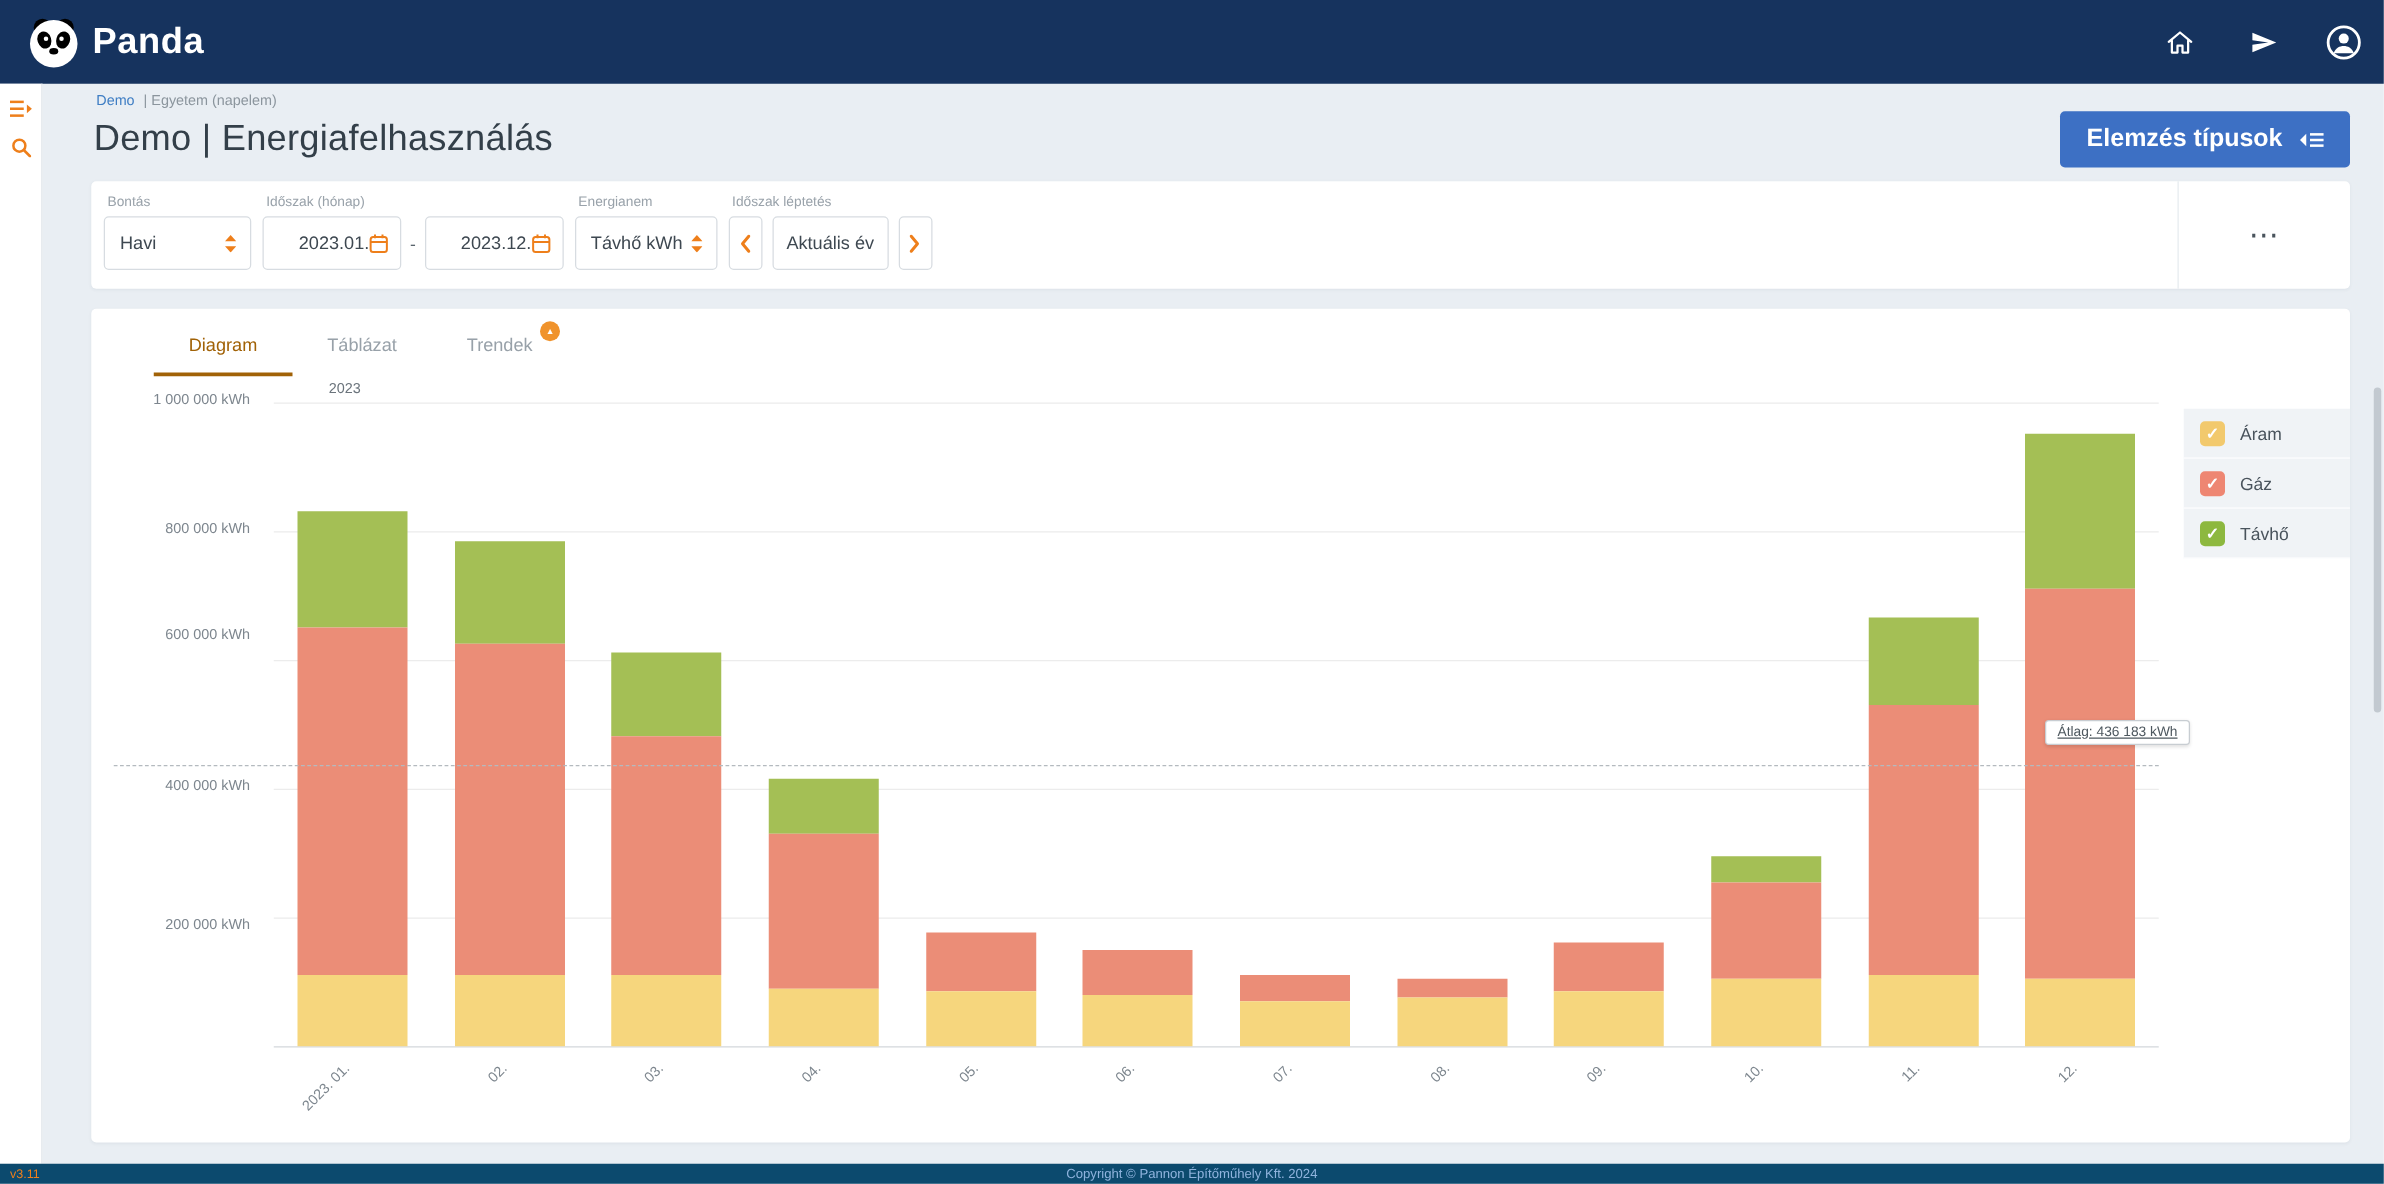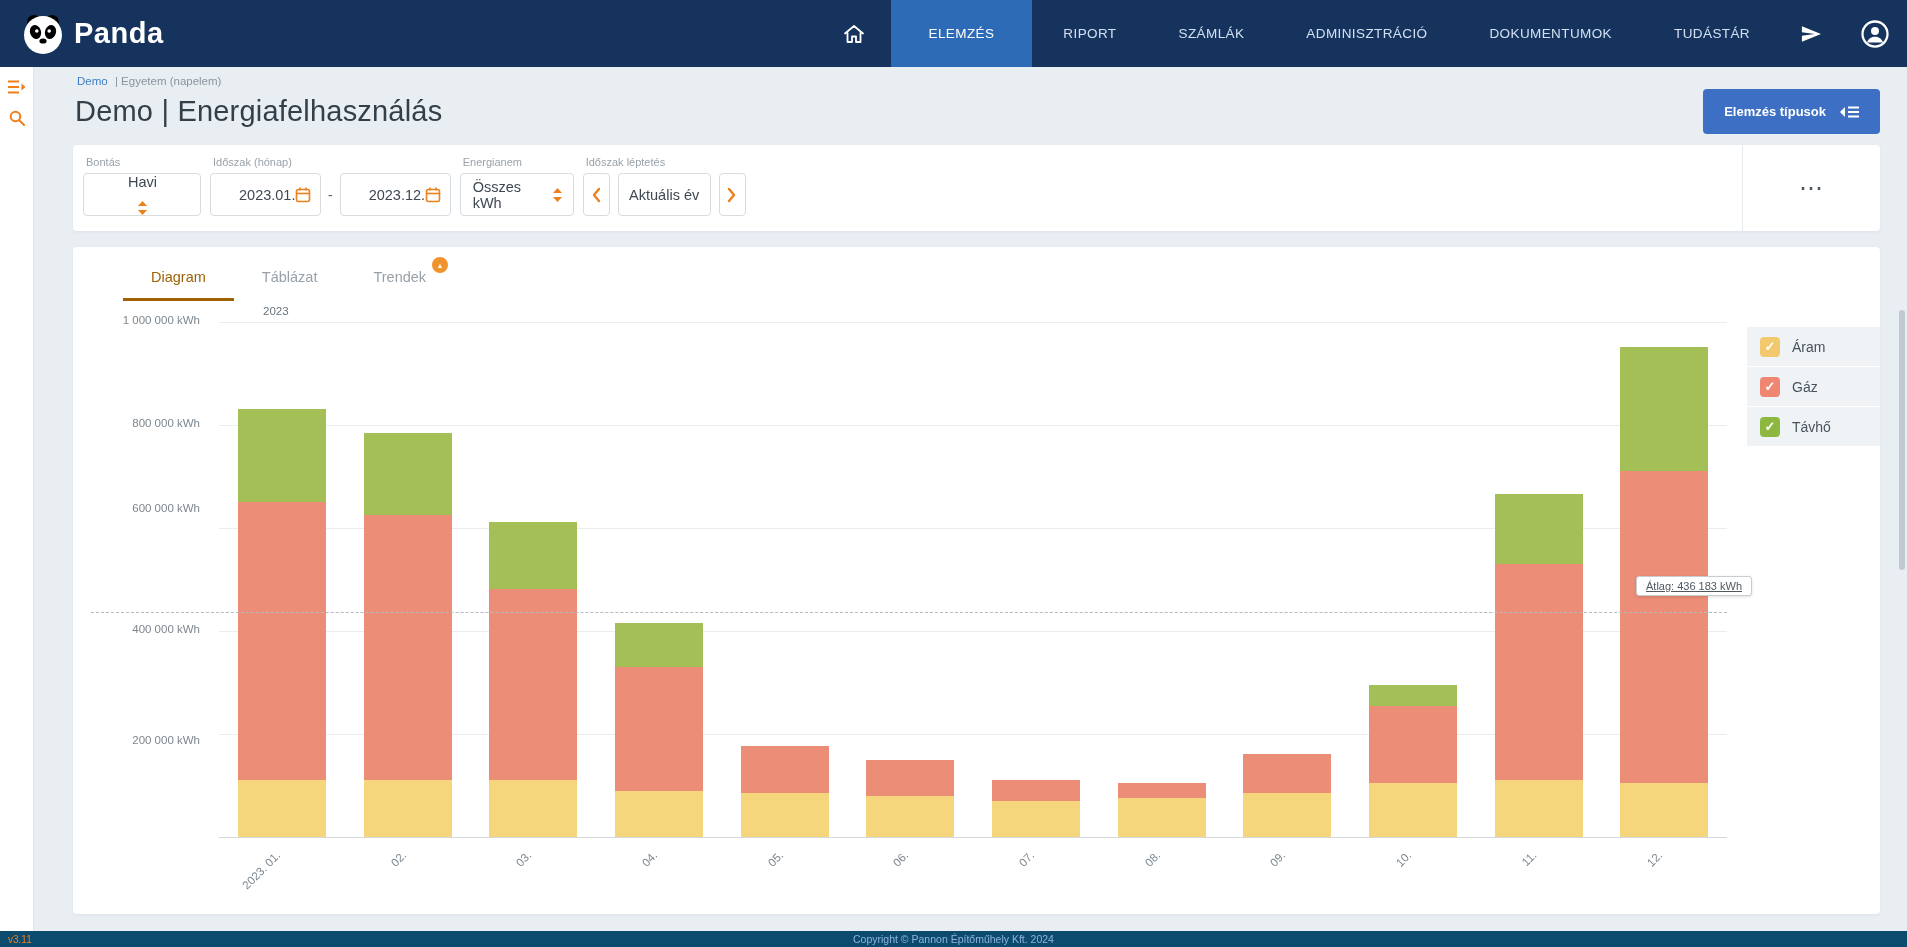--- a/index.html
+++ b/index.html
@@ -23,21 +23,21 @@
   .body-row { flex:1; display:flex; min-height:0; }
   .sidebar { width:34px; background:#fff; border-right:1px solid #e0e5ea; display:flex; flex-direction:column; align-items:center; padding-top:13px; gap:16px; flex:0 0 auto; }
   .side-icon { cursor:pointer; line-height:0; }
   .main { flex:1; padding:6px 27px 0 39px; min-width:0; }
 
   .breadcrumb { font-size:11.5px; margin:2px 0 2px 4px; }
   .bc-link { color:#3f7ec4; cursor:pointer; }
   .bc-rest { color:#8b959d; margin-left:4px; }
   .title-row { display:flex; align-items:center; justify-content:space-between; margin-top:2px; }
   h1 { font-size:29px; font-weight:400; color:#333f49; letter-spacing:.2px; margin-left:2px; }
-  .btn-primary { display:flex; align-items:center; gap:13px; background:#3d70c4; border:none; color:#fff; font-size:13px; font-weight:bold; height:45px; padding:0 21px; border-radius:4px; cursor:pointer; font-family:inherit; }
+  .btn-primary { display:flex; align-items:center; gap:13px; background:#3d70c4; border:none; color:#fff; font-size:20px; font-weight:bold; height:45px; padding:0 21px; border-radius:4px; cursor:pointer; font-family:inherit; }
   .btn-icon { line-height:0; }
 
   
   .filter-card { margin-top:11px; background:#fff; border-radius:4px; height:86px; position:relative; display:flex; padding:11px 0 0 10px; box-shadow:0 1px 3px rgba(30,50,70,.06); }
   .fgroup { margin-right:9px; }
   .flabel { font-size:11px; color:#99a2aa; margin:0 0 5px 3px; white-space:nowrap; }
   .frow { display:flex; align-items:center; }
   .control { height:43px; background:#fff; border:1px solid #d7dce1; border-radius:4px; display:flex; align-items:center; font-size:14.5px; color:#3e4851; cursor:pointer; }
   .control.select { justify-content:space-between; padding:0 11px 0 12px; }
   .control.date { justify-content:space-between; padding:0 10px 0 28px; }
@@ -99,28 +99,20 @@
     </div>
 
     <nav class="nav-right">
       <div class="nav-home">
         <span style="line-height:0;">
           <svg width="22" height="20" viewBox="0 0 22 20">
             <path d="M2 9.5 L11 2 L20 9.5 M4.5 8.5 V18 H9 V12.5 H13 V18 H17.5 V8.5" fill="none" stroke="#fff" stroke-width="1.8" stroke-linecap="round" stroke-linejoin="round"></path>
           </svg>
         </span>
       </div>
-      <div class="nav-items">
-          <div class="nav-item active">ELEMZÉS</div>
-          <div class="nav-item">RIPORT</div>
-          <div class="nav-item">SZÁMLÁK</div>
-          <div class="nav-item">ADMINISZTRÁCIÓ</div>
-          <div class="nav-item">DOKUMENTUMOK</div>
-          <div class="nav-item">TUDÁSTÁR</div>
-        </div>
       <div class="nav-icon">
         <span style="line-height:0;">
           <svg width="22" height="20" viewBox="0 0 24 22">
             <path d="M2 19.5 L23 11 L2 2.5 L2 9 L16 11 L2 13 Z" fill="#fff"></path>
           </svg>
         </span>
       </div>
       <div class="nav-icon user">
         <span style="line-height:0;">
           <svg width="30" height="30" viewBox="0 0 24 24">
@@ -169,21 +161,21 @@
               <rect x="9" y="6" width="11" height="2" fill="#fff"></rect>
               <rect x="9" y="10.5" width="11" height="2" fill="#fff"></rect>
             </svg>
           </span>
         </button>
       </div>
 
       <section class="filter-card">
         <div class="fgroup">
           <div class="flabel">Bontás</div>
-          <div class="control select" style="width:118px;flex-direction:column;">
+          <div class="control select" style="width:118px;">
             <span>Havi</span>
             <span style="line-height:0;">
               <svg width="9" height="14" viewBox="0 0 9 14">
                   <path d="M4.5 0 L9 5 H0 Z" fill="#ee7f1b"></path>
                   <path d="M0 9 H9 L4.5 14 Z" fill="#ee7f1b"></path>
                 </svg>
             </span>
           </div>
         </div>
 
@@ -212,21 +204,21 @@
                   <line x1="11" y1="0.5" x2="11" y2="3.5" stroke="#ee7f1b" stroke-width="1.6"></line>
                 </svg>
               </span>
             </div>
           </div>
         </div>
 
         <div class="fgroup">
           <div class="flabel">Energianem</div>
           <div class="control select" style="width:114px;">
-            <span>Összes kWh</span>
+            <span>Távhő kWh</span>
             <span style="line-height:0;">
               <svg width="9" height="14" viewBox="0 0 9 14">
                   <path d="M4.5 0 L9 5 H0 Z" fill="#ee7f1b"></path>
                   <path d="M0 9 H9 L4.5 14 Z" fill="#ee7f1b"></path>
                 </svg>
             </span>
           </div>
         </div>
 
         <div class="fgroup">

